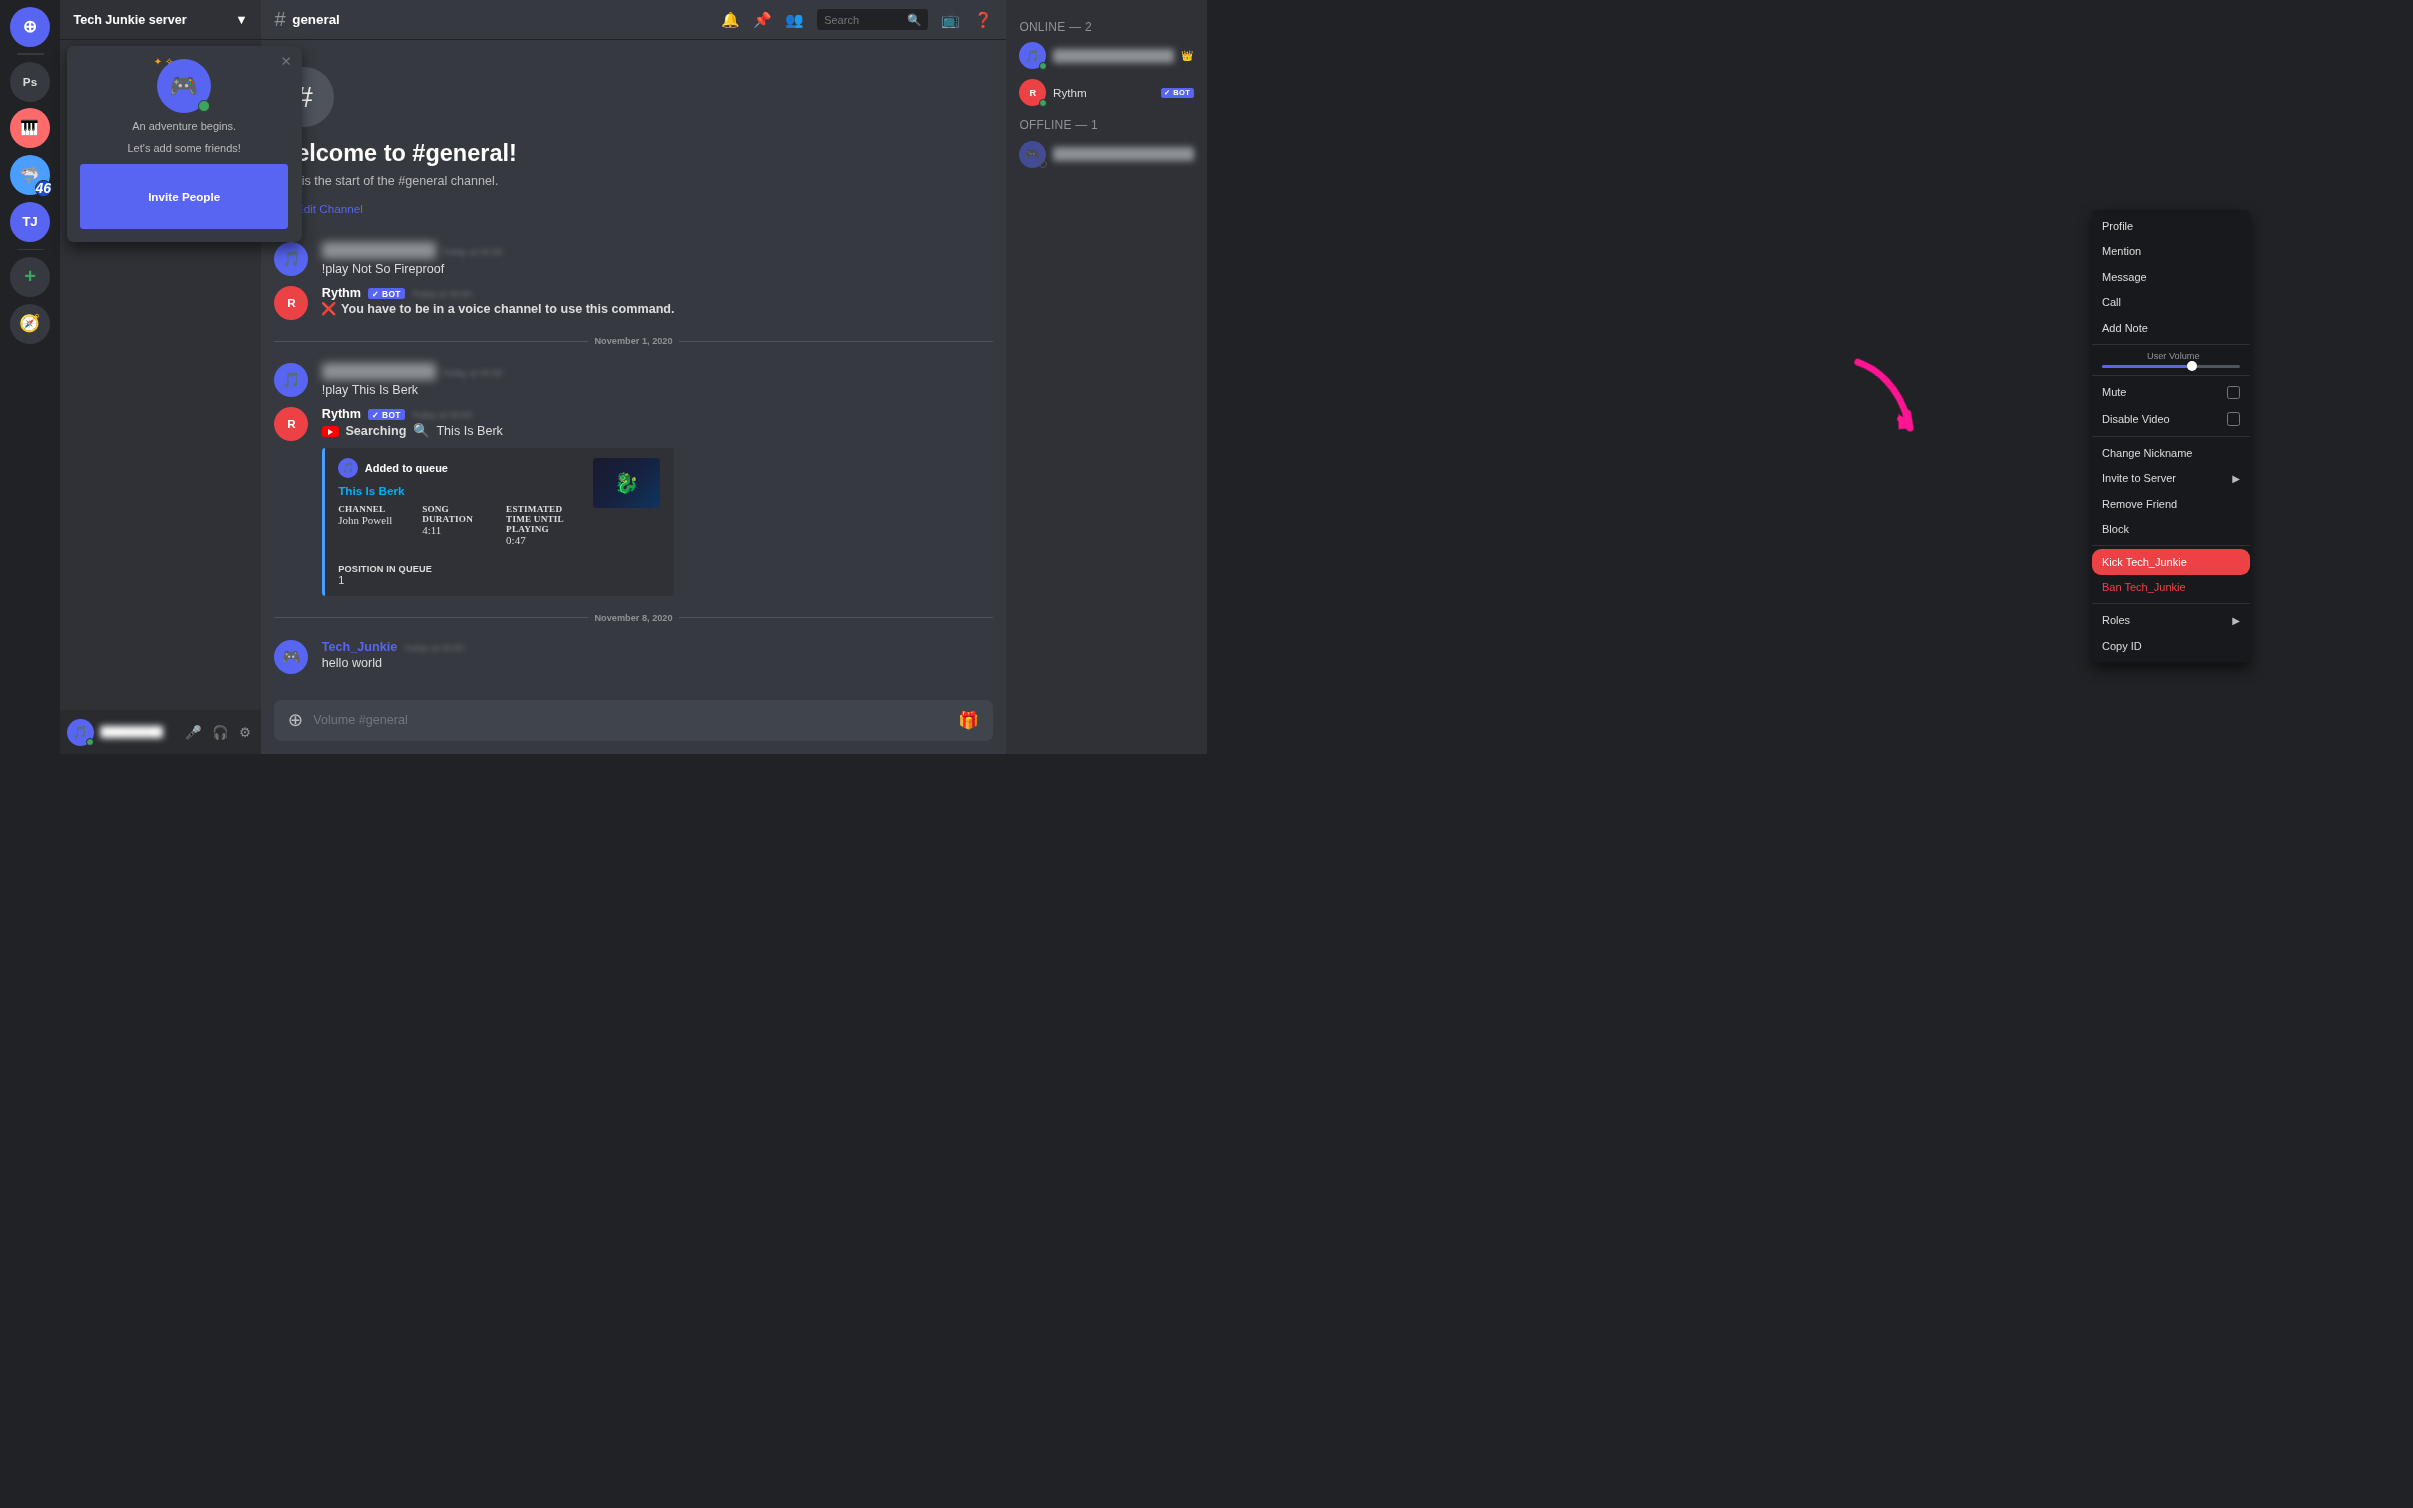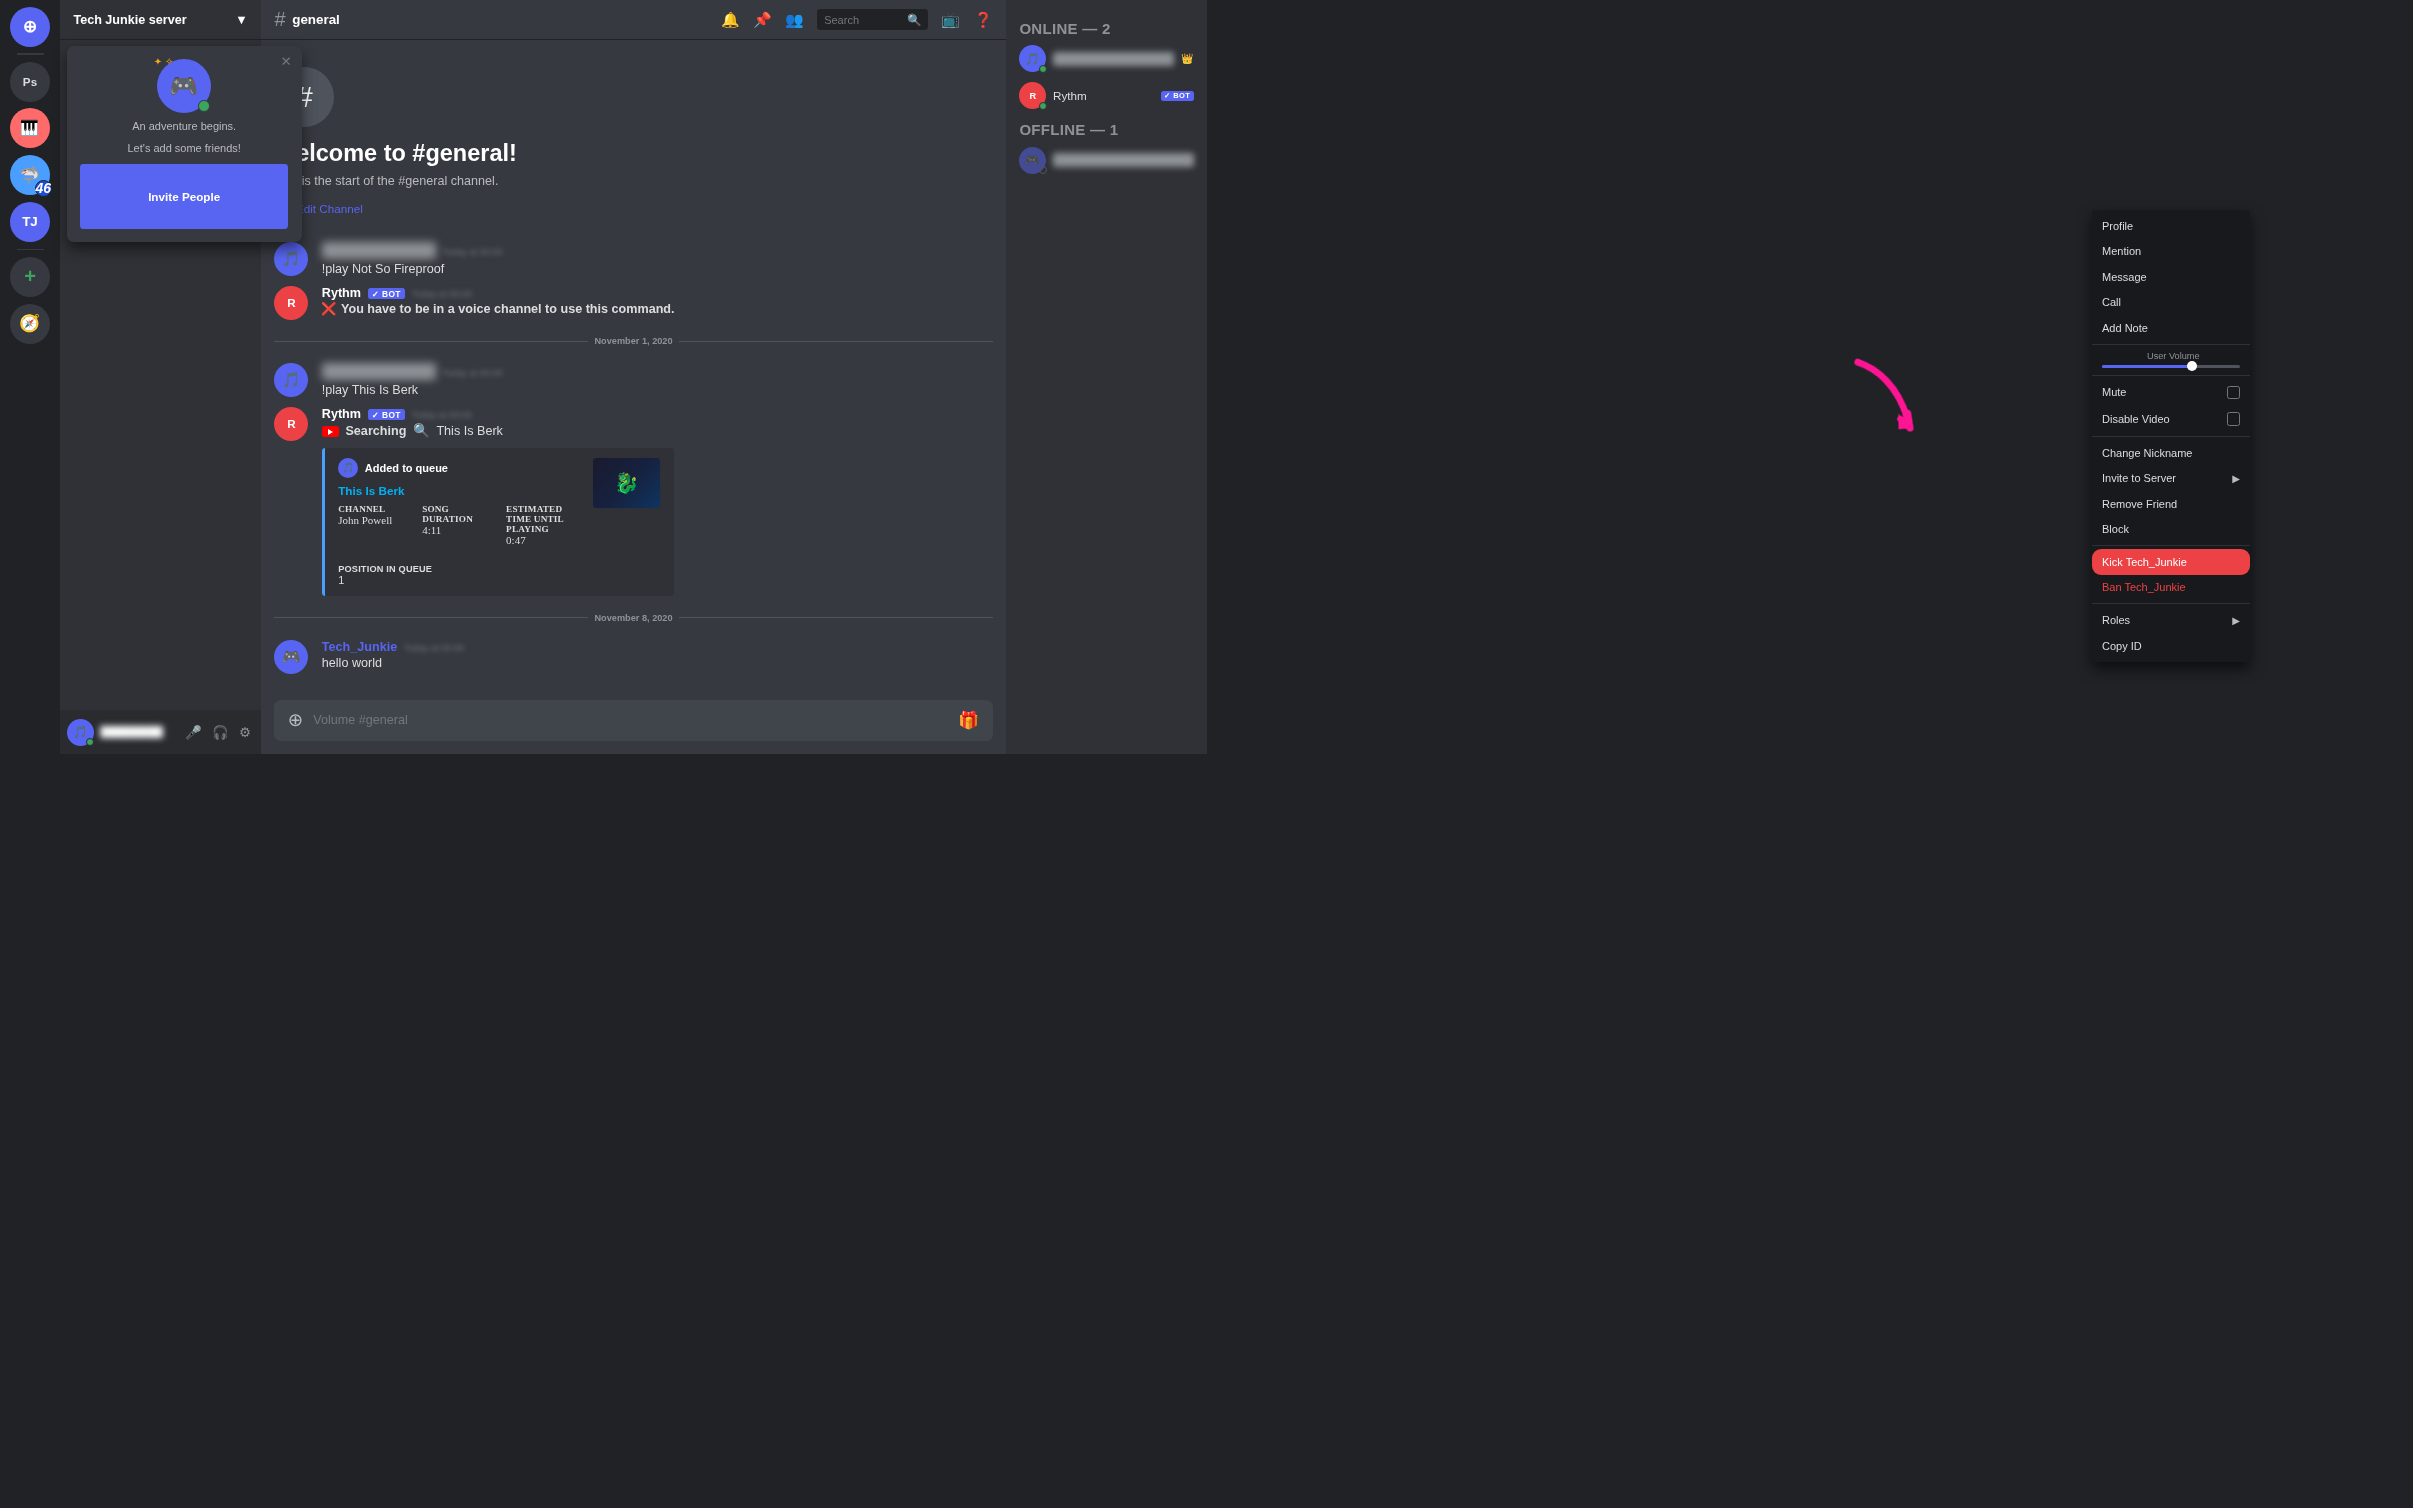--- a/index.html
+++ b/index.html
@@ -437,22 +437,22 @@
 
     
     .members-sidebar {
       width: 201px;
       background: #2f3136;
       flex-shrink: 0;
       overflow-y: auto;
       padding: 13.4px 6.7px;
     }
     .members-section-header {
-      font-size: 15px;
-      font-weight: 700;
+      font-size: 12px;
+      font-weight: 400;
       color: #8e9297;
       text-transform: uppercase;
       letter-spacing: 0.02em;
       padding: 6.7px 6.7px 3.4px;
     }
     .member-item {
       display: flex;
       align-items: center;
       padding: 5px 6.7px;
       border-radius: 3.4px;

